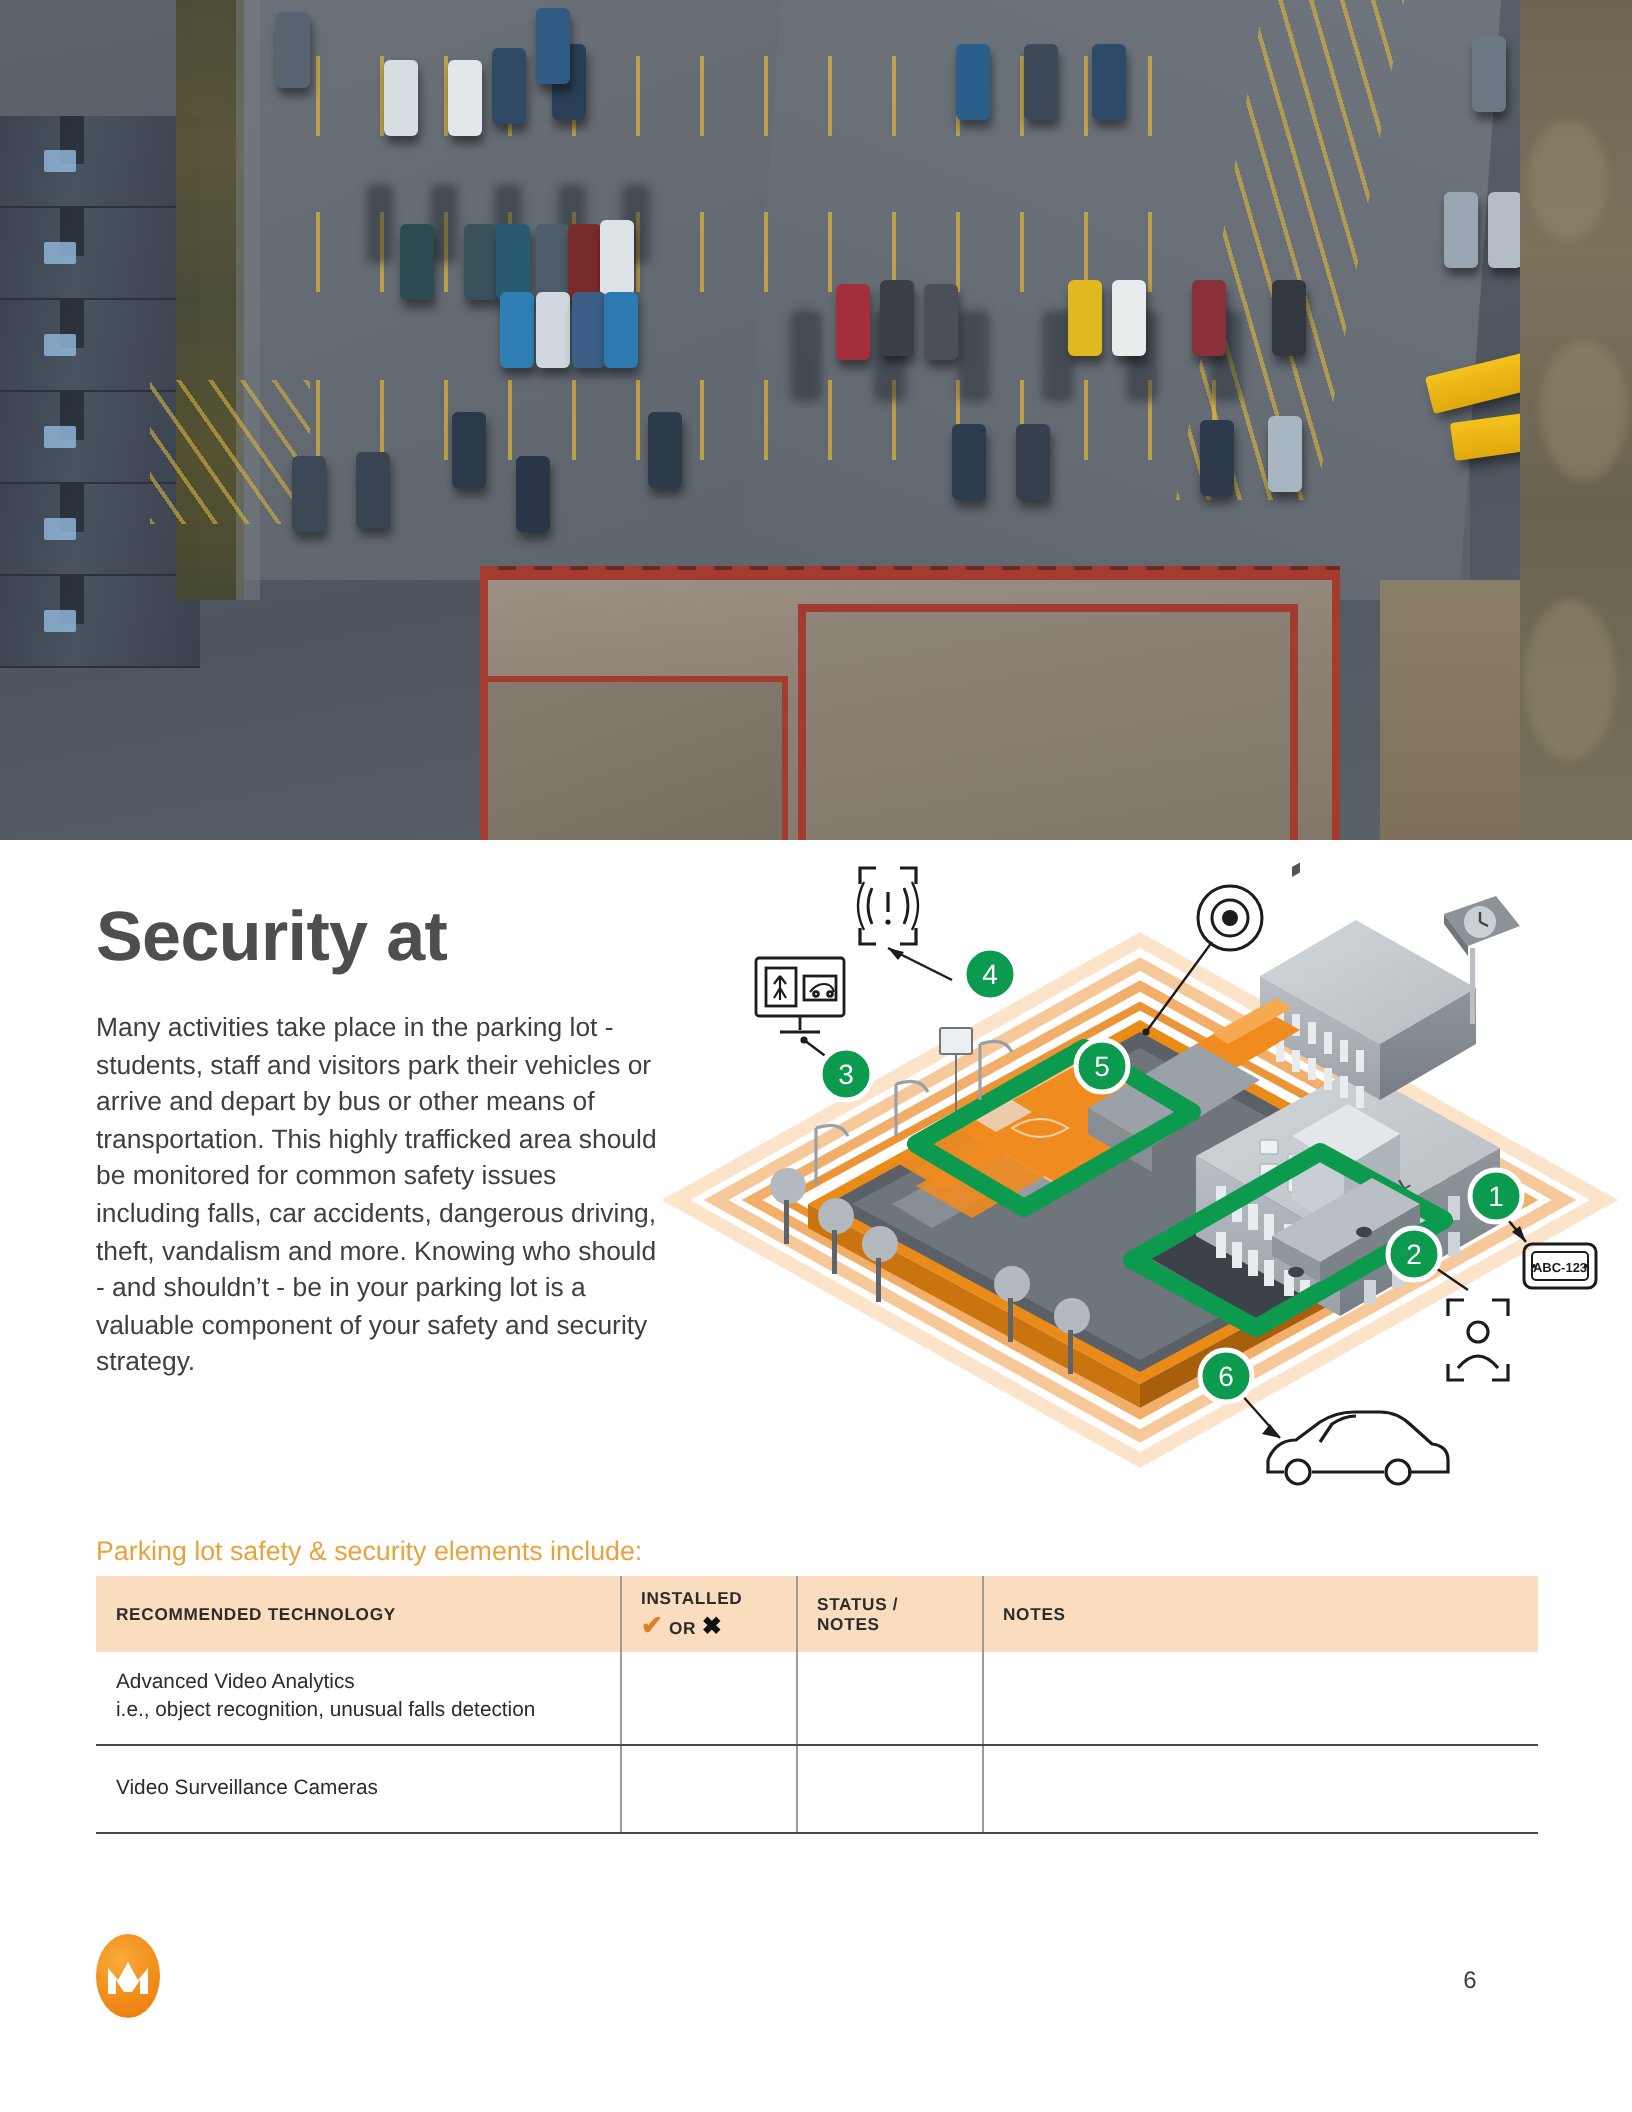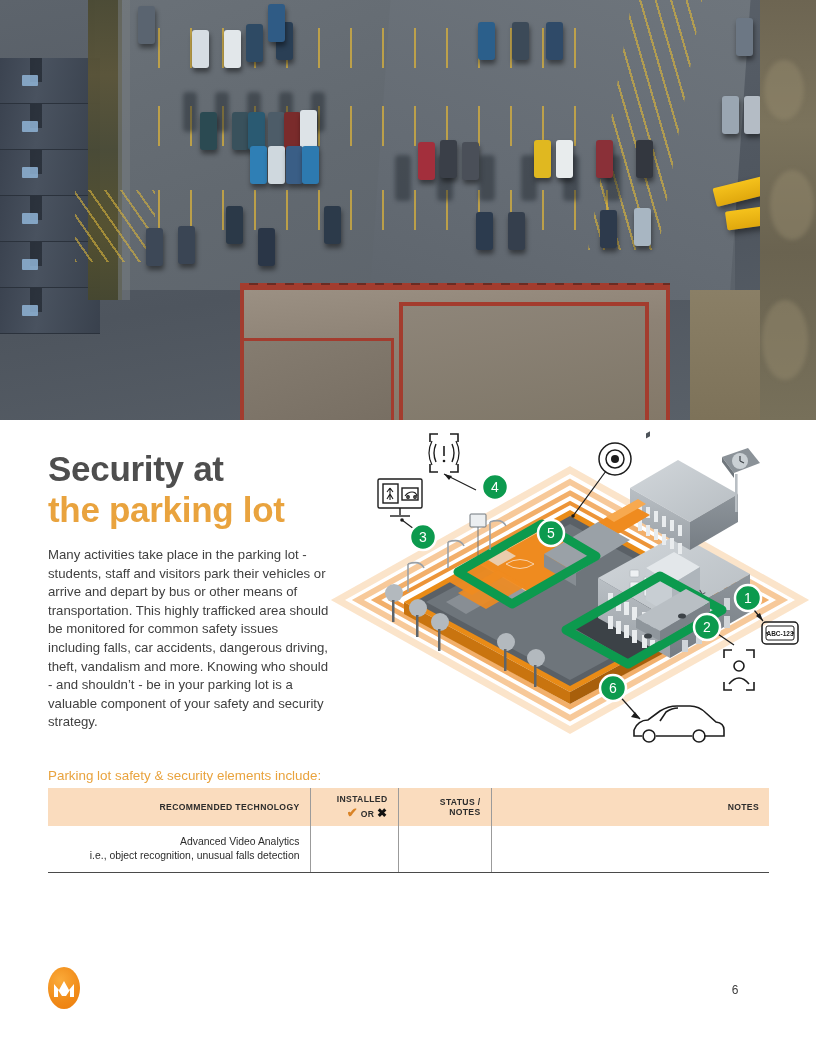--- a/index.html
+++ b/index.html
@@ -144,30 +144,30 @@
     font-size:13.4px; color:#e9a33e; font-weight:400;
   }
   table.tbl {
     position:absolute; left:48px; top:368px; width:721px;
     border-collapse:collapse;
   }
   table.tbl th, table.tbl td {
     border-right:1px solid #9b9b9b;
     border-bottom:1px solid #4a4a4a;
     vertical-align:middle;
-    text-align:right;
+    text-align:left;
   }
   table.tbl th {
     background:#fadcbe;
     border-bottom:none;
     font-size:8.6px; font-weight:700; color:#2c2c2c;
     letter-spacing:.35px; padding:6px 10px; height:31px;
   }
   table.tbl th:last-child, table.tbl td:last-child { border-right:none; }
-  table.tbl th.ctr, table.tbl td.ctr { text-align:right; }
+  table.tbl th.ctr, table.tbl td.ctr { text-align:left; }
   table.tbl td {
     font-size:10.4px; color:#2c2c2c; padding:9px 10px; height:44px;margin-top:19px;
   }
   td.tall { height:54px; line-height:14px; }
   .chk { color:#d98326; font-size:13px; font-weight:700; }
   .xx { color:#111; font-size:12px; font-weight:700; }
   .instl-sub { display:block; margin-top:1px; font-size:8.6px; }
 
   
   .logo {
@@ -337,21 +337,20 @@
     <div class="treeblob" style="left:10px;top:170px;width:44px;height:70px"></div>
     <div class="treeblob" style="left:2px;top:300px;width:46px;height:80px"></div>
   </div>
 </div>
 
 <div class="content">
 
   <div class="left-col">
     <h1 class="title">
       <span>Security at</span>
-      <span class="orange">the parking lot</span>
     </h1>
     <p class="body">Many activities take place in the parking lot - students, staff and visitors park their vehicles or arrive and depart by bus or other means of transportation. This highly trafficked area should be monitored for common safety issues including falls, car accidents, dangerous driving, theft, vandalism and more. Knowing who should - and shouldn’t - be in your parking lot is a valuable component of your safety and security strategy.</p>
   </div>
 
   <div class="illus">
     <svg width="480" height="330" viewBox="0 0 480 330" xmlns="http://www.w3.org/2000/svg">
       <defs>
         <linearGradient id="gbaseTop" x1="0" y1="0" x2="0" y2="1">
           <stop offset="0" stop-color="#9aa0a6"></stop>
             <stop offset="1" stop-color="#7d838a"></stop>
@@ -655,20 +654,26 @@
     <tbody>
       <tr>
         <td class="tall">
           <span>Advanced Video Analytics</span><br>
           <span>i.e., object recognition, unusual falls detection</span>
         </td>
         <td class="tall ctr"></td>
         <td class="tall ctr"></td>
         <td class="tall"></td>
       </tr>
+      <tr>
+        <td>Video Surveillance Cameras</td>
+        <td class="ctr"></td>
+        <td class="ctr"></td>
+        <td></td>
+      </tr>
     </tbody>
   </table>
 
   <div class="logo">
     <svg width="22" height="22" viewBox="0 0 22 22">
       <path d="M1 20 L1 7 L6 13 L11 4 L16 13 L21 7 L21 20 L17 20 L17 13 L13 19 L9 19 L5 13 L5 20 Z" fill="#ffffff"></path>
     </svg>
   </div>
   <div class="pageno">6</div>
 

